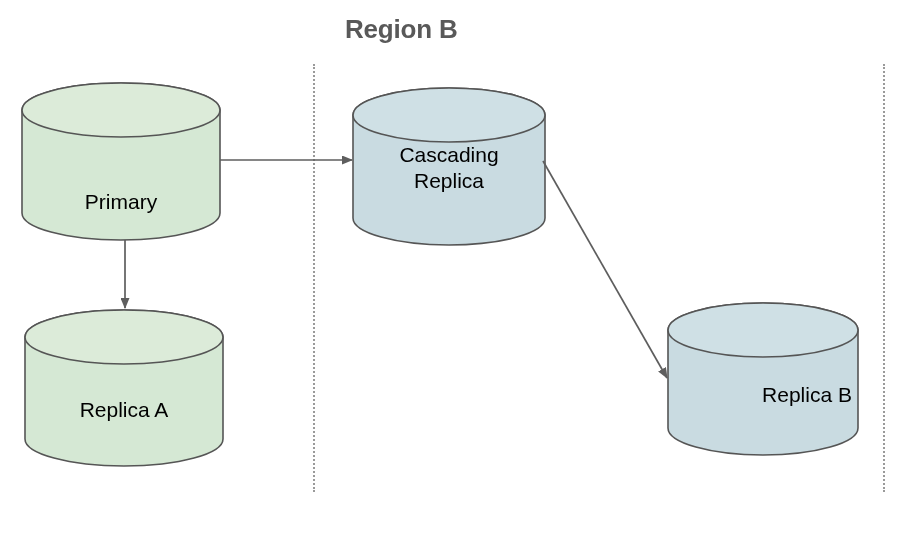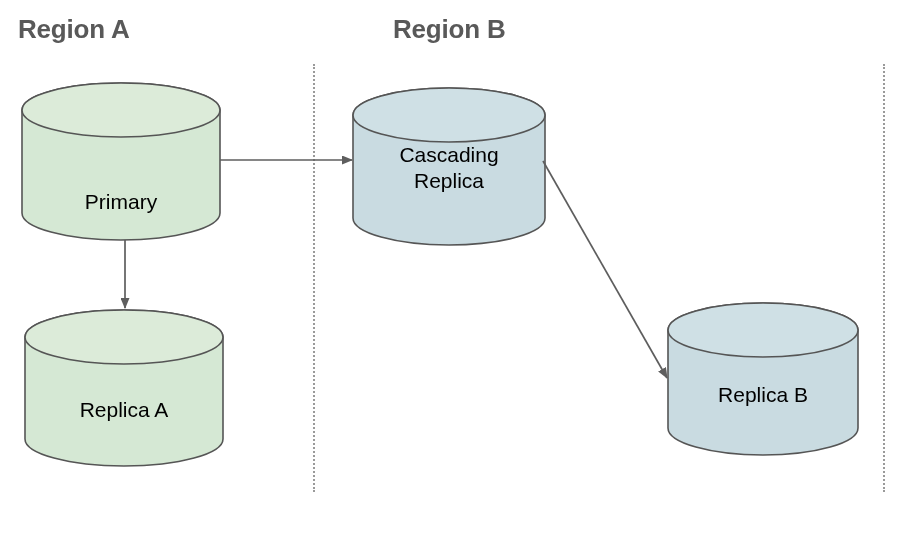--- a/index.html
+++ b/index.html
@@ -23,21 +23,21 @@
   
   .region-title {
     position: absolute;
     font-size: 26px;
     font-weight: bold;
     color: #595959;
     white-space: nowrap;
     letter-spacing: -0.2px;
   }
   #region-a-title { left: 18px;  top: 14px; }
-  #region-b-title { left: 345px; top: 14px; margin-left: 48px; }
+  #region-b-title { left: 345px; top: 14px; }
 
   
   .divider {
     position: absolute;
     width: 0;
     border-left: 2px dotted #9a9a9a;
   }
 
   
   #vector-layer {
@@ -62,21 +62,20 @@
     color: #000000;
     white-space: pre-line;
     pointer-events: none;
   }
 </style>
 </head>
 <body>
 
 <div id="canvas">
 
-  <div class="region-title" id="region-a-title" style="left: 18px; top: 14px; color: rgb(89, 89, 89);">Region A</div>
   <div class="region-title" id="region-b-title" style="left: 345px; top: 14px; color: rgb(89, 89, 89);">Region B</div>
 
   <div class="divider" id="divider-1" style="left: 313px; top: 64px; height: 428px; border-left-color: rgb(154, 154, 154); border-left-style: dotted;"></div>
   <div class="divider" id="divider-2" style="left: 883px; top: 64px; height: 428px; border-left-color: rgb(154, 154, 154); border-left-style: dotted;"></div>
 
   <svg id="vector-layer" viewBox="0 0 910 534">
     <defs>
       <marker id="arrowhead" markerWidth="11" markerHeight="9" refX="10" refY="4.5" orient="auto" markerUnits="userSpaceOnUse">
         <path d="M0,0 L11,4.5 L0,9 z" class="edge-head"></path>
       </marker>
@@ -104,15 +103,15 @@
         <line x1="220" y1="160" x2="352" y2="160" class="edge" stroke="#5e5e5e" marker-end="url(#arrowhead)"></line>
         <line x1="125" y1="240" x2="125" y2="308" class="edge" stroke="#5e5e5e" marker-end="url(#arrowhead)"></line>
         <line x1="543" y1="161" x2="667" y2="378" class="edge" stroke="#5e5e5e" marker-end="url(#arrowhead)"></line>
       </g>
   </svg>
 
   <div class="node-label" id="label-primary" style="left: 22px; top: 165px; width: 198px; margin-top: 24px;">Primary</div>
   <div class="node-label" id="label-replica-a" style="left: 25px; top: 397px; width: 198px;">Replica A</div>
   <div class="node-label" id="label-cascading-replica" style="left: 353px; top: 142px; width: 192px; text-align: center;">Cascading
 Replica</div>
-  <div class="node-label" id="label-replica-b" style="left: 668px; top: 382px; width: 190px;">Replica B</div>
+  <div class="node-label" id="label-replica-b" style="left: 668px; top: 382px; width: 190px; padding-left: 44px;">Replica B</div>
 
 </div>
 
 </body></html>

